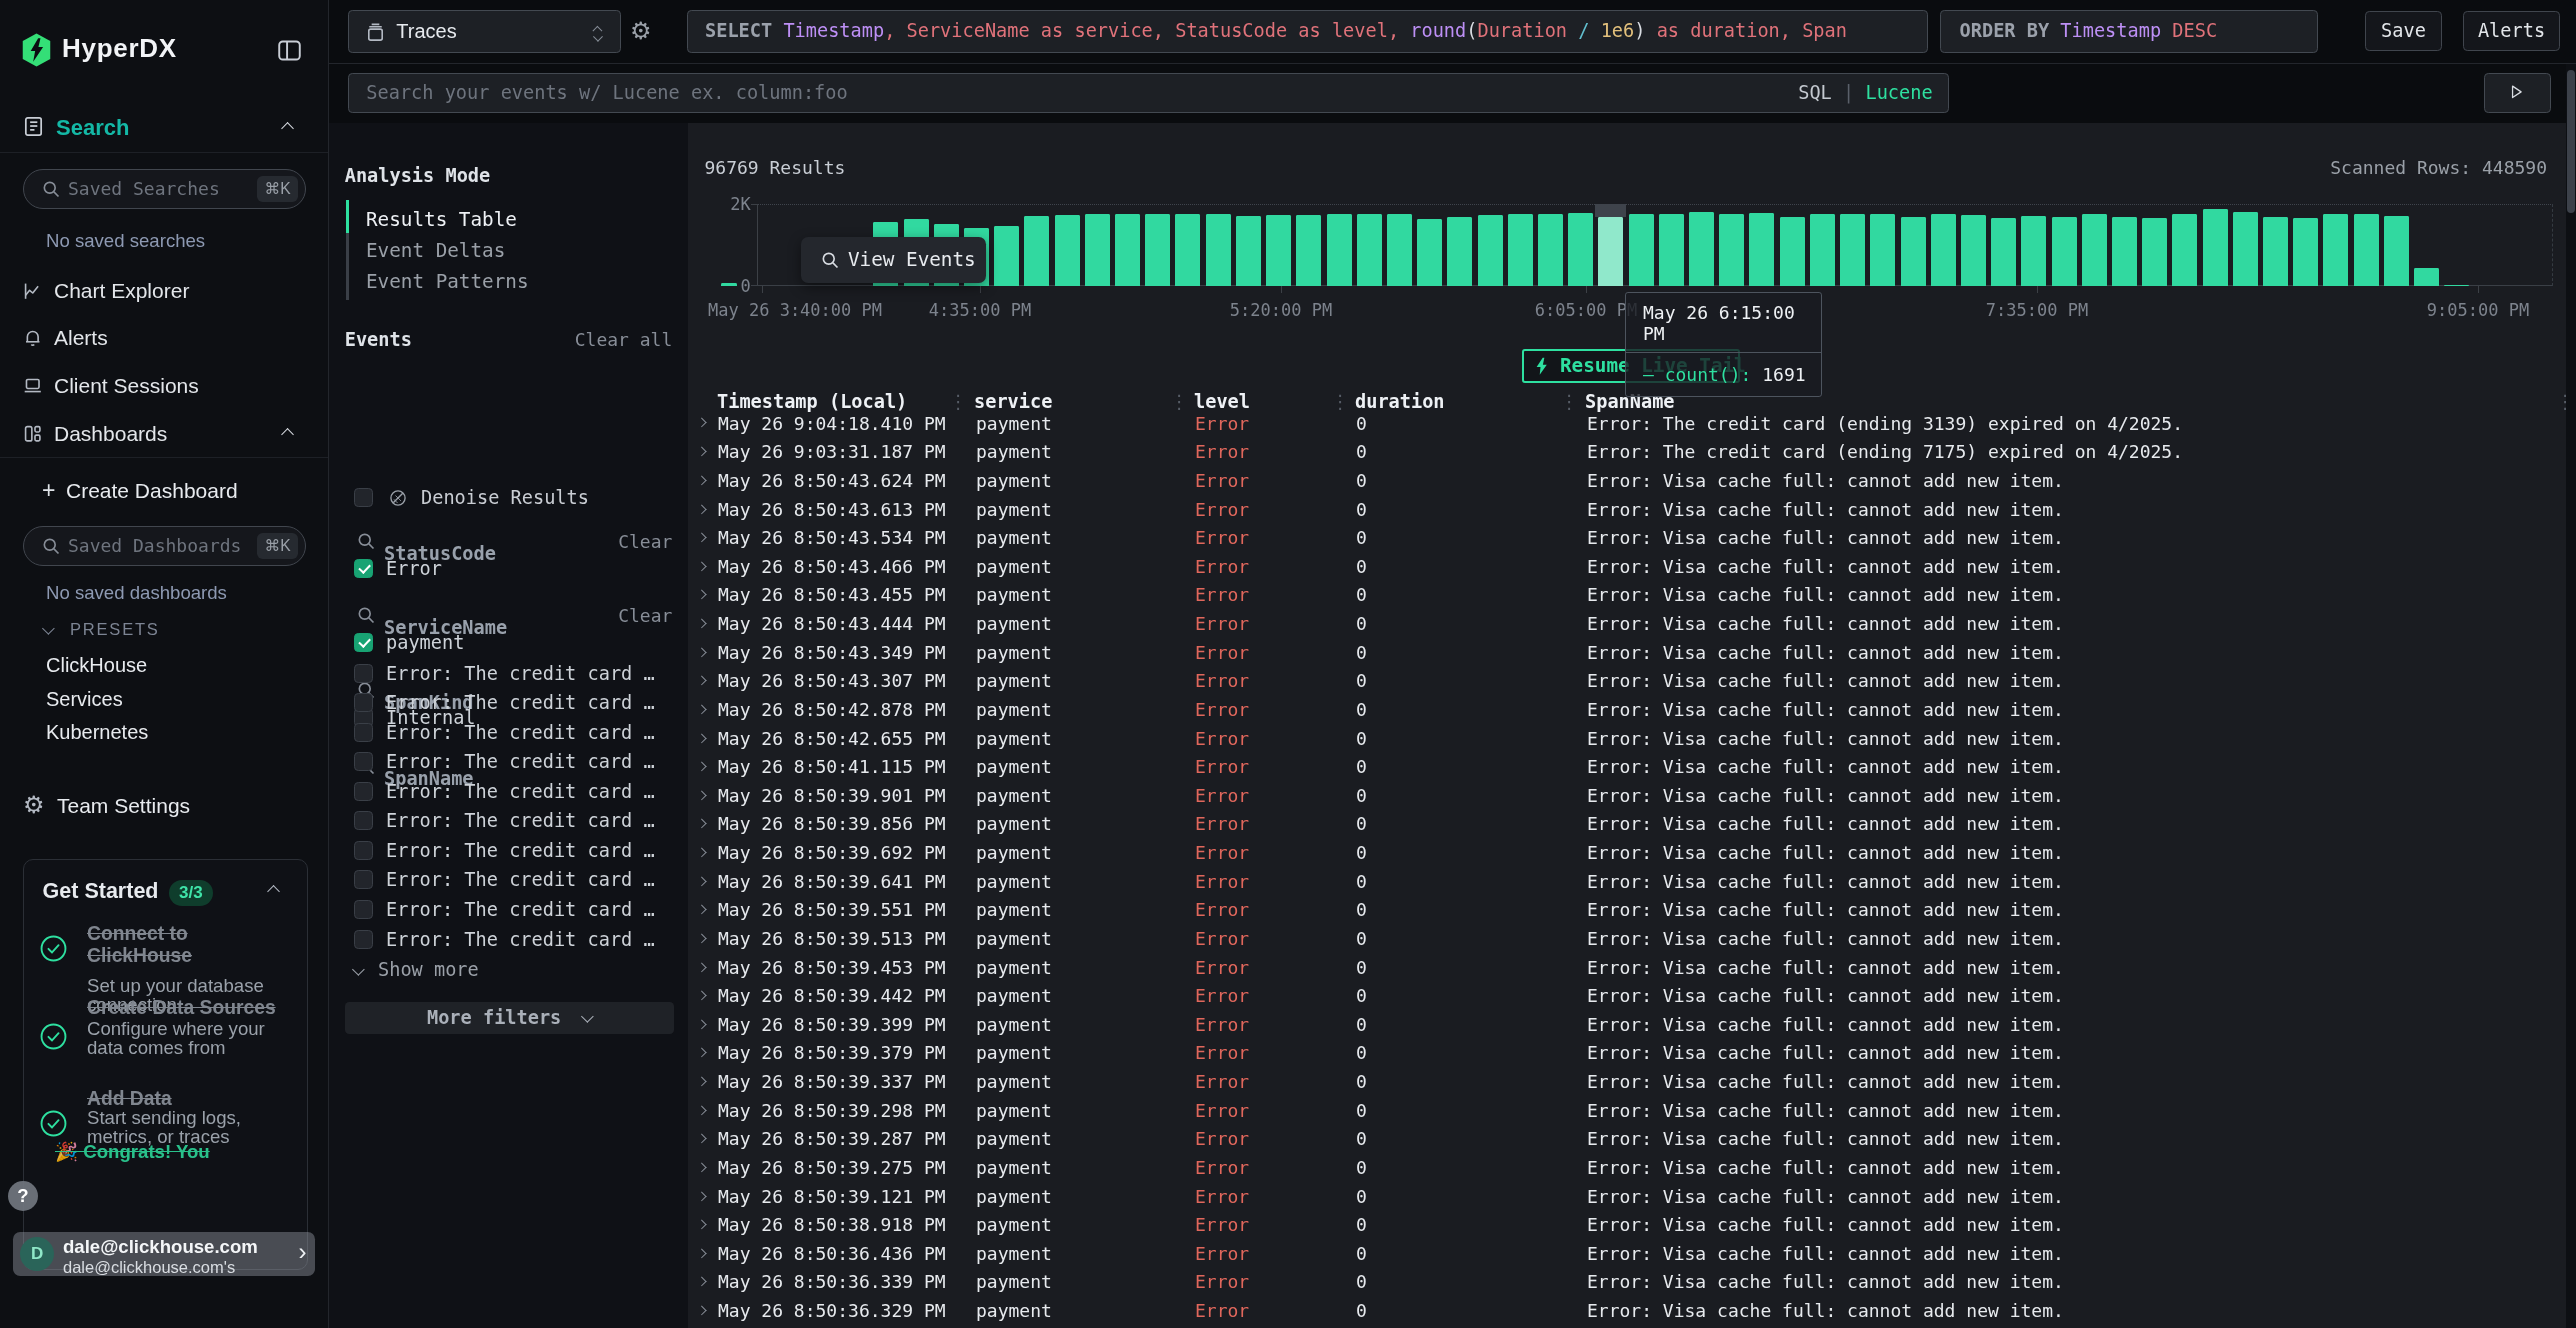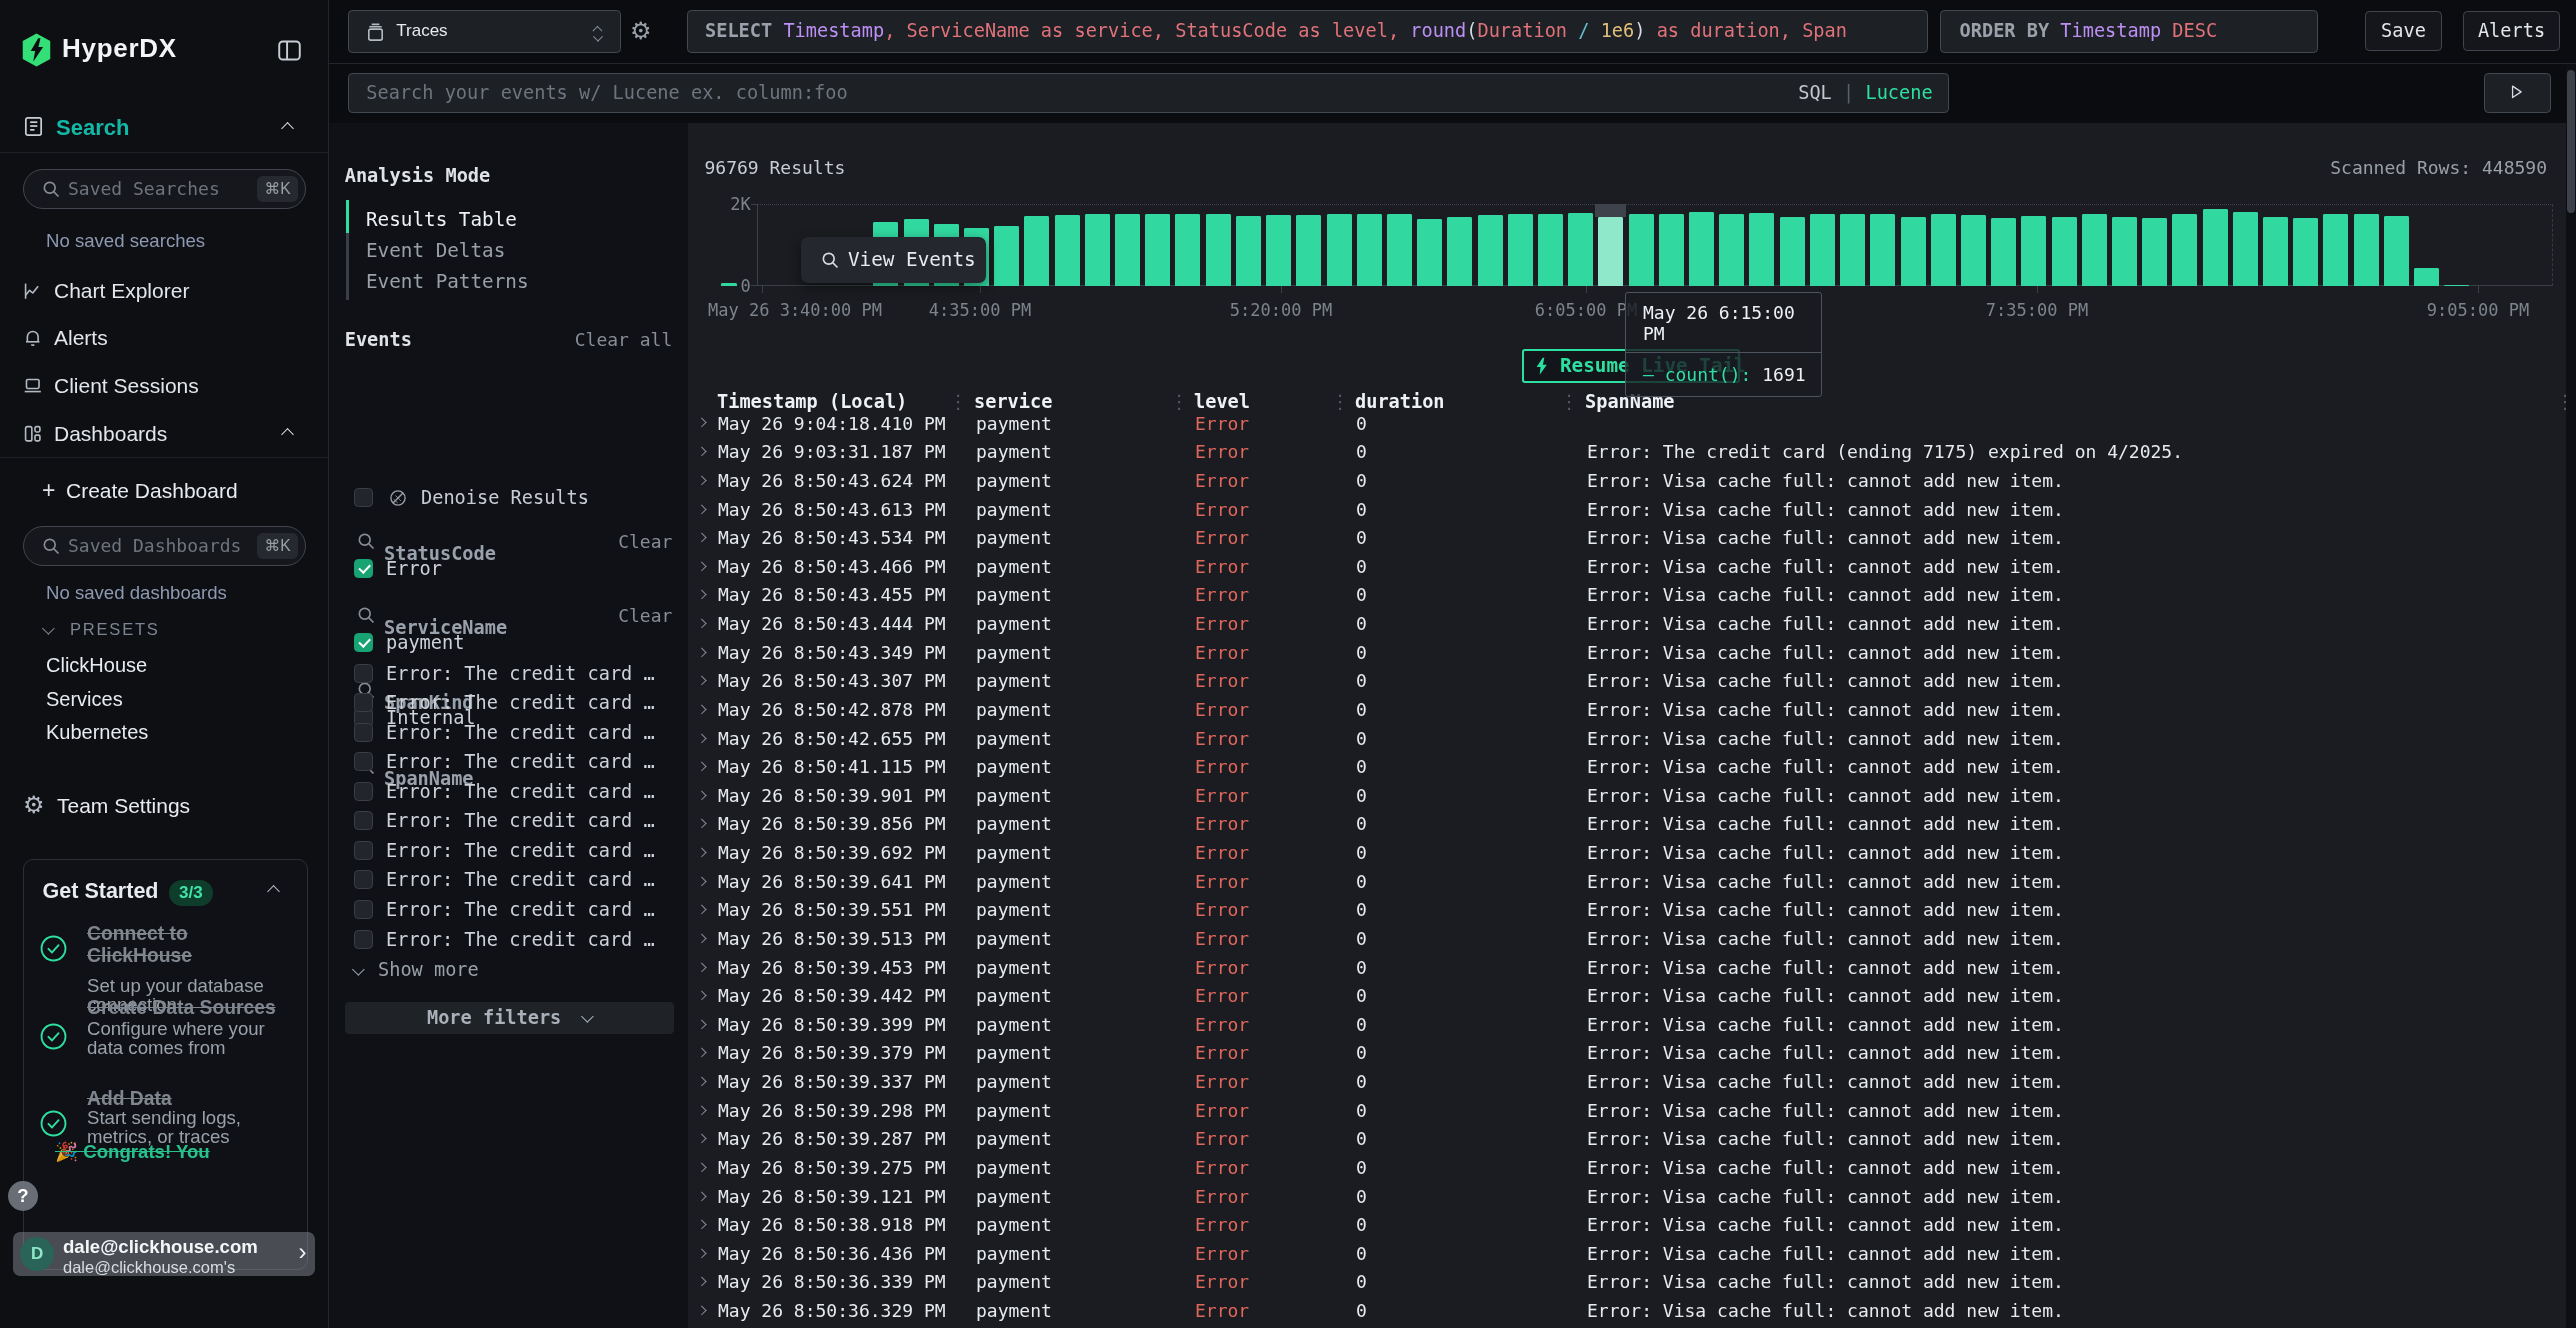--- a/index.html
+++ b/index.html
@@ -258,21 +258,21 @@
 
   <header id="topbar1">
     <div class="inbox" style="left:19.3px;top:10px;width:273px;height:43px;">
       <span class="abs" style="left:14.3px;top:10px;color:#b3b9c3;">
         <svg width="23" height="23" viewBox="0 0 24 24" fill="none" stroke="currentColor" stroke-width="1.7">
             <rect x="5" y="8.5" width="14" height="11.5" rx="2"></rect>
             <path d="M5.5 6 h13"></path>
             <path d="M8 3.5 h8"></path>
           </svg>
       </span>
-      <span class="abs" style="left:47px;top:0;line-height:40px;font-size:17px;color:#e7eaee;">Traces</span>
+      <span class="abs" style="left:47px;top:0;line-height:40px;font-size:20px;color:#e7eaee;">Traces</span>
       <span class="chv up abs" style="left:245px;top:15.7px;border-width:1.4px 1.4px 0 0;border-color:#858c96;width:6.4px;height:6.4px;"></span>
       <span class="chv down abs" style="left:245px;top:21.5px;border-width:1.4px 1.4px 0 0;border-color:#858c96;width:6.4px;height:6.4px;"></span>
     </div>
     <span class="abs" style="left:301px;top:17px;font-size:24px;color:#9aa0a8;">⚙</span>
     <div class="inbox mono" style="left:358px;top:10px;width:1241px;height:43px;line-height:40px;font-size:18.6px;padding-left:17px;white-space:nowrap;" id="sqlbox"><span class="tk-kw">SELECT </span><span class="tk-purple">Timestamp</span><span class="tk-id">, </span><span class="tk-id">ServiceName as service</span><span class="tk-id">, </span><span class="tk-id">StatusCode as level</span><span class="tk-id">, </span><span class="tk-purple">round</span><span class="tk-plain">(</span><span class="tk-id">Duration</span><span class="tk-plain"> </span><span class="tk-cyan">/</span><span class="tk-plain"> </span><span class="tk-yellow">1e6</span><span class="tk-plain">)</span><span class="tk-plain"> </span><span class="tk-id">as duration</span><span class="tk-id">, </span><span class="tk-id">Span</span></div>
     <div class="inbox mono" style="left:1611px;top:10px;width:378px;height:43px;line-height:40px;font-size:18.6px;padding-left:18.6px;white-space:nowrap;" id="orderbox"><span class="tk-kw">ORDER BY </span><span class="tk-purple">Timestamp </span><span class="tk-id">DESC</span></div>
     <div class="btn" style="left:2036px;top:11.4px;width:77px;height:40px;line-height:37px;">Save</div>
     <div class="btn" style="left:2134px;top:11.4px;width:97px;height:40px;line-height:37px;">Alerts</div>
   </header>
 
@@ -543,20 +543,21 @@
       <span class="th" style="left:897px;">SpanName</span>
       <span class="kebab" style="left:1868px;">⋮</span>
     </div>
     <div id="trows">
         <div class="trow" style="top: 0.7px;">
           <span class="rchev"></span>
           <span class="c-ts">May 26 9:04:18.410 PM</span>
           <span class="c-svc">payment</span>
           <span class="c-lvl">Error</span>
           <span class="c-dur">0</span>
+          <span class="c-span">Error: The credit card (ending 3139) expired on 4/2025.</span>
         </div>
         <div class="trow" style="top: 29px;">
           <span class="rchev"></span>
           <span class="c-ts">May 26 9:03:31.187 PM</span>
           <span class="c-svc">payment</span>
           <span class="c-lvl">Error</span>
           <span class="c-dur">0</span>
           <span class="c-span">Error: The credit card (ending 7175) expired on 4/2025.</span>
         </div>
         <div class="trow" style="top: 58px;">

